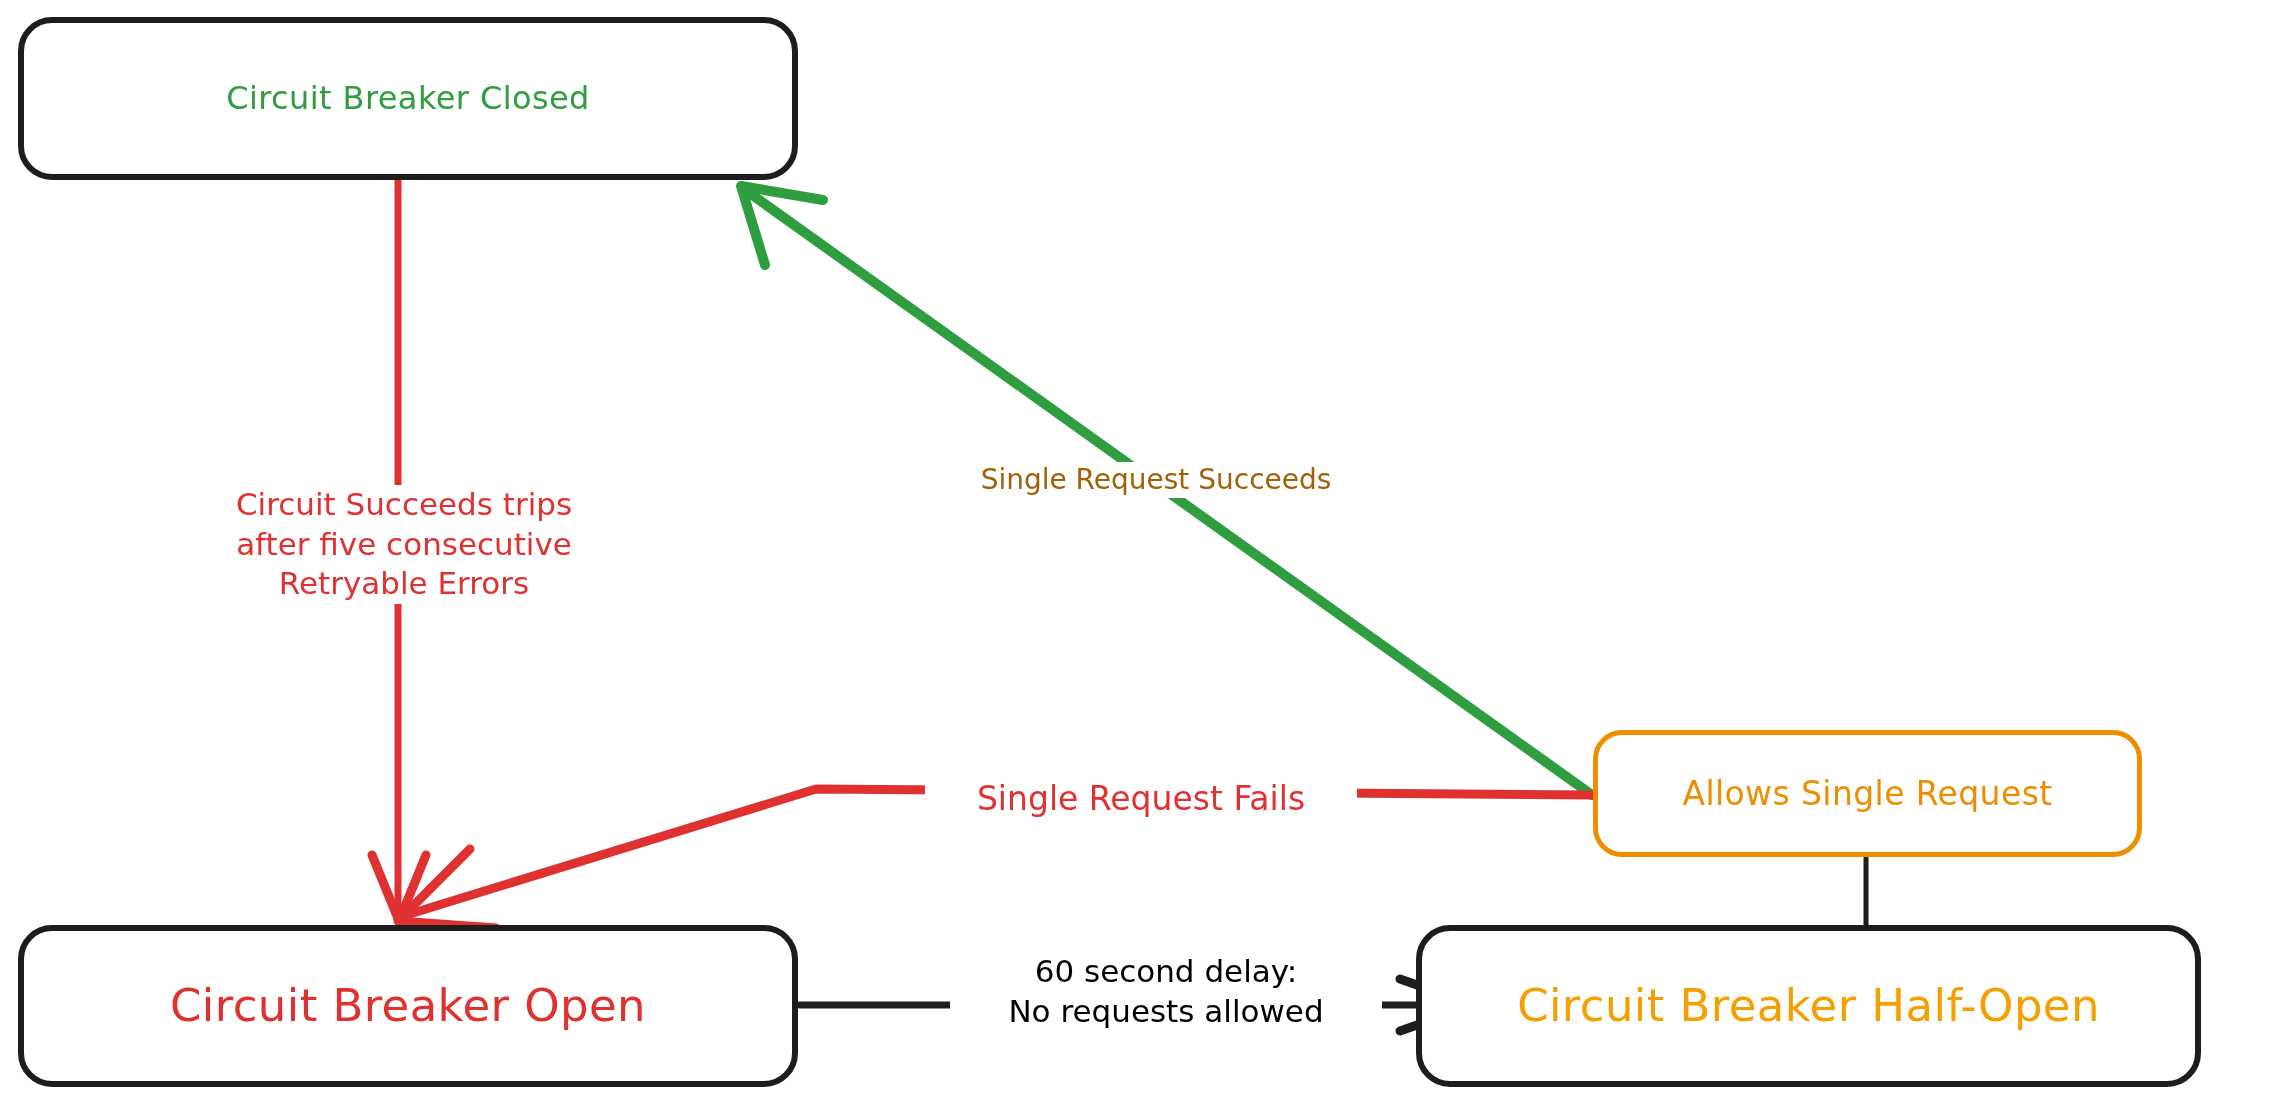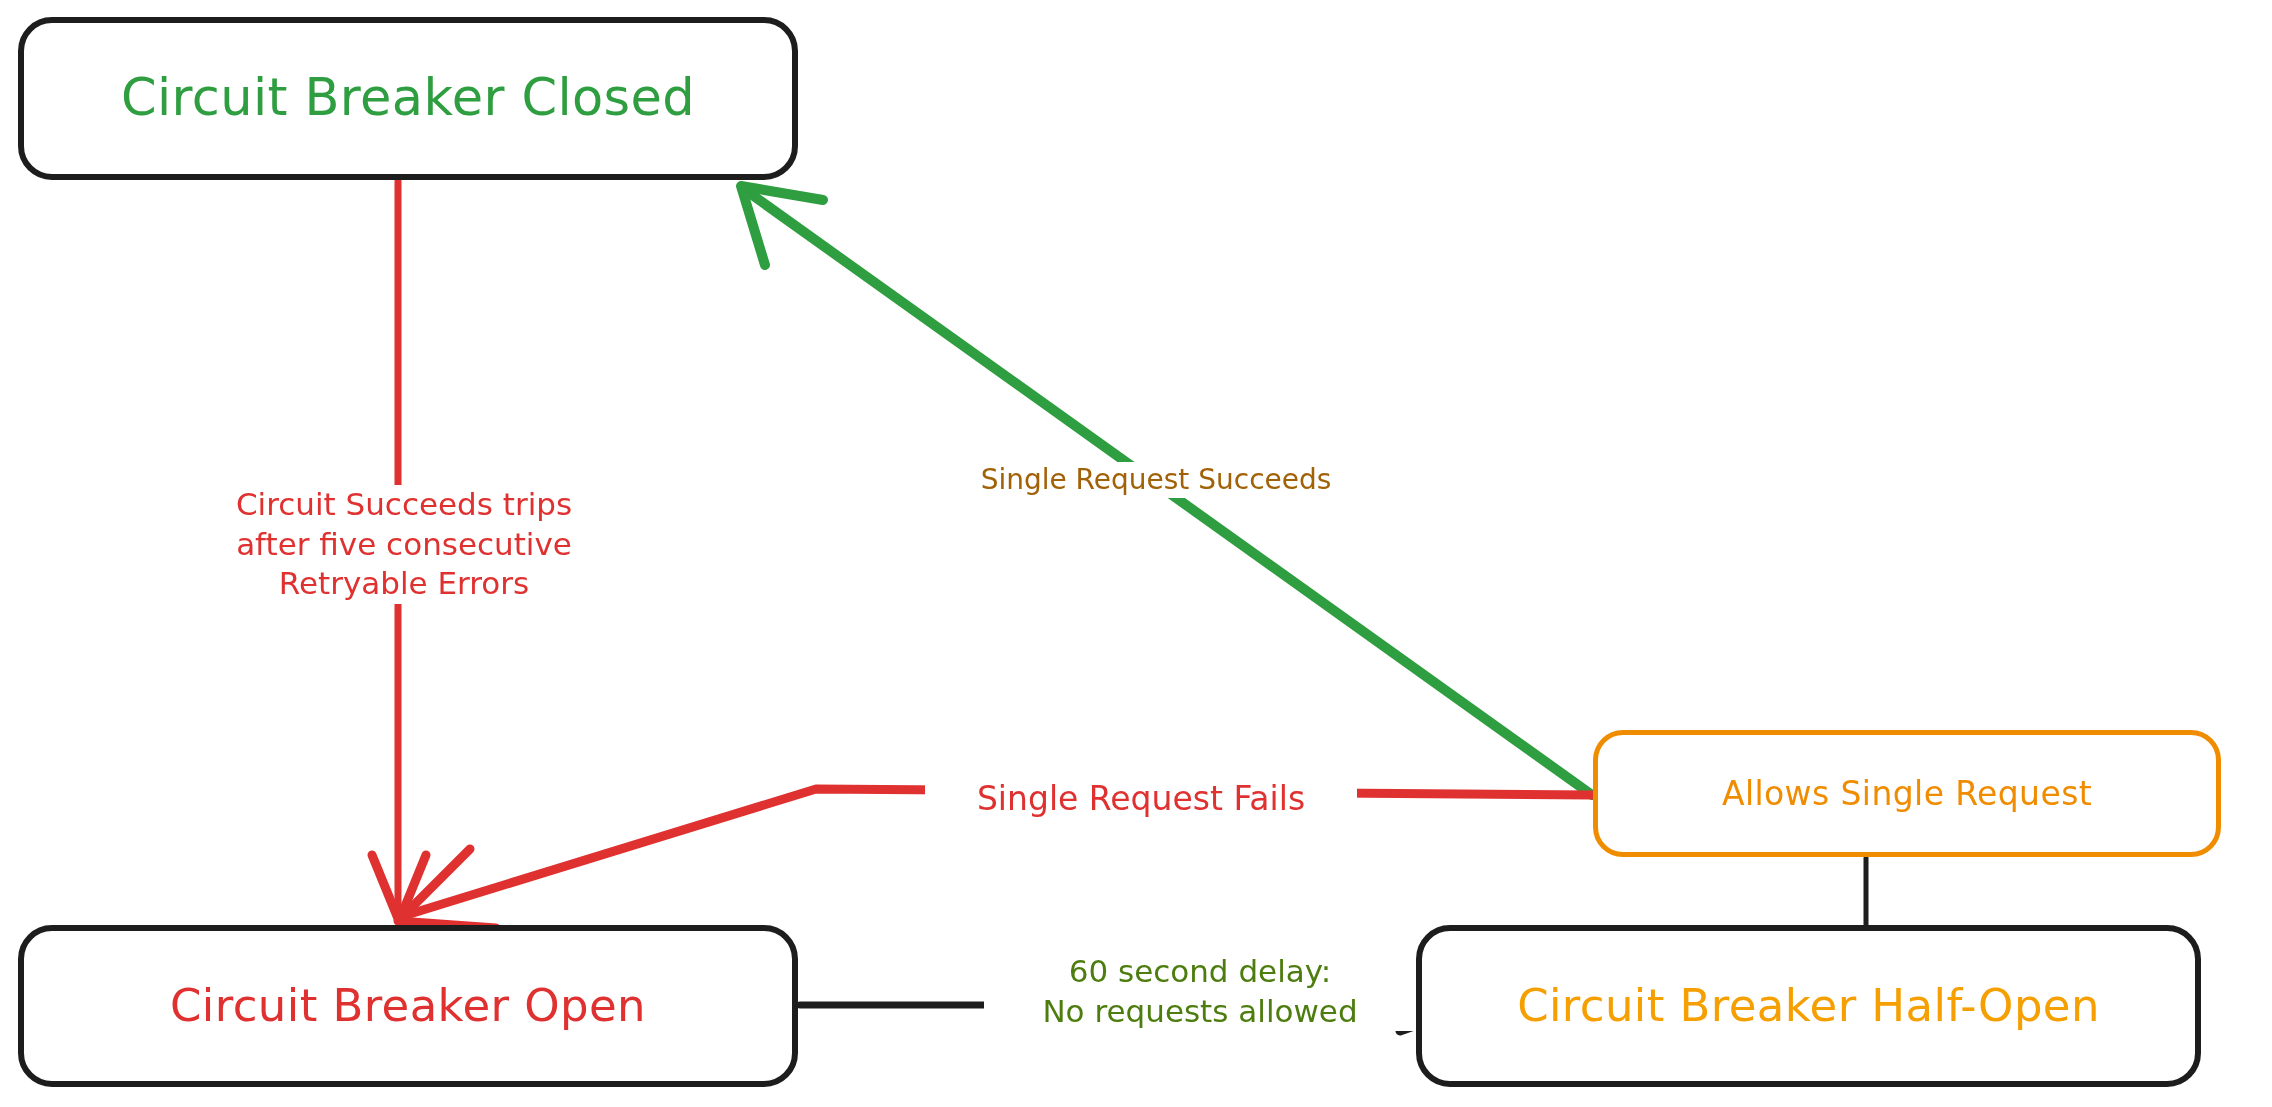--- a/index.html
+++ b/index.html
@@ -48,41 +48,41 @@
     letter-spacing: 0.4px;
     line-height: 1.15;
     white-space: nowrap;
   }
   #node-closed {
     left: 18px;  top: 17px;
     width: 780px; height: 163px;
   }
   #node-closed .node-label {
     color: #2f9e41;
-    font-size: 51px;
+    font-size: 32px;
   }
   #node-open {
     left: 18px; top: 925px;
     width: 780px; height: 162px; text-align: center;
   }
   #node-open .node-label {
     color: #e03131;
     font-size: 45px;
   }
   #node-halfopen {
     left: 1416px; top: 925px;
     width: 785px; height: 162px;
   }
   #node-halfopen .node-label {
     color: #f59f00;
     font-size: 45px;
   }
   #node-allows {
     left: 1593px; top: 730px;
-    width: 628px; height: 127px;
+    width: 549px; height: 127px; border-radius: 29px;
   }
   #node-allows .node-label {
     color: #f08c00;
     font-size: 33px;
   }
   .edge-label {
     position: absolute;
     font-family: "DejaVu Sans", sans-serif;
     text-align: center;
     line-height: 1.28;
@@ -104,23 +104,23 @@
     font-size: 28px;
   }
   #label-fails {
     left: 925px; top: 760px;
     width: 420px;
     color: #e03131;
     font-size: 33px;
     margin-top: 18px;
   }
   #label-delay {
-    left: 984px; top: 952px;
+    left: 950px; top: 952px;
     width: 420px;
-    color: #4d7c0f;
+    color: #000000;
     font-size: 31px;
   }
   .edge-label .line { display: block; }
 </style>
 </head>
 <body>
 
 <div id="diagram-root">
 
   <svg id="edge-layer" viewBox="0 0 2272 1107">

